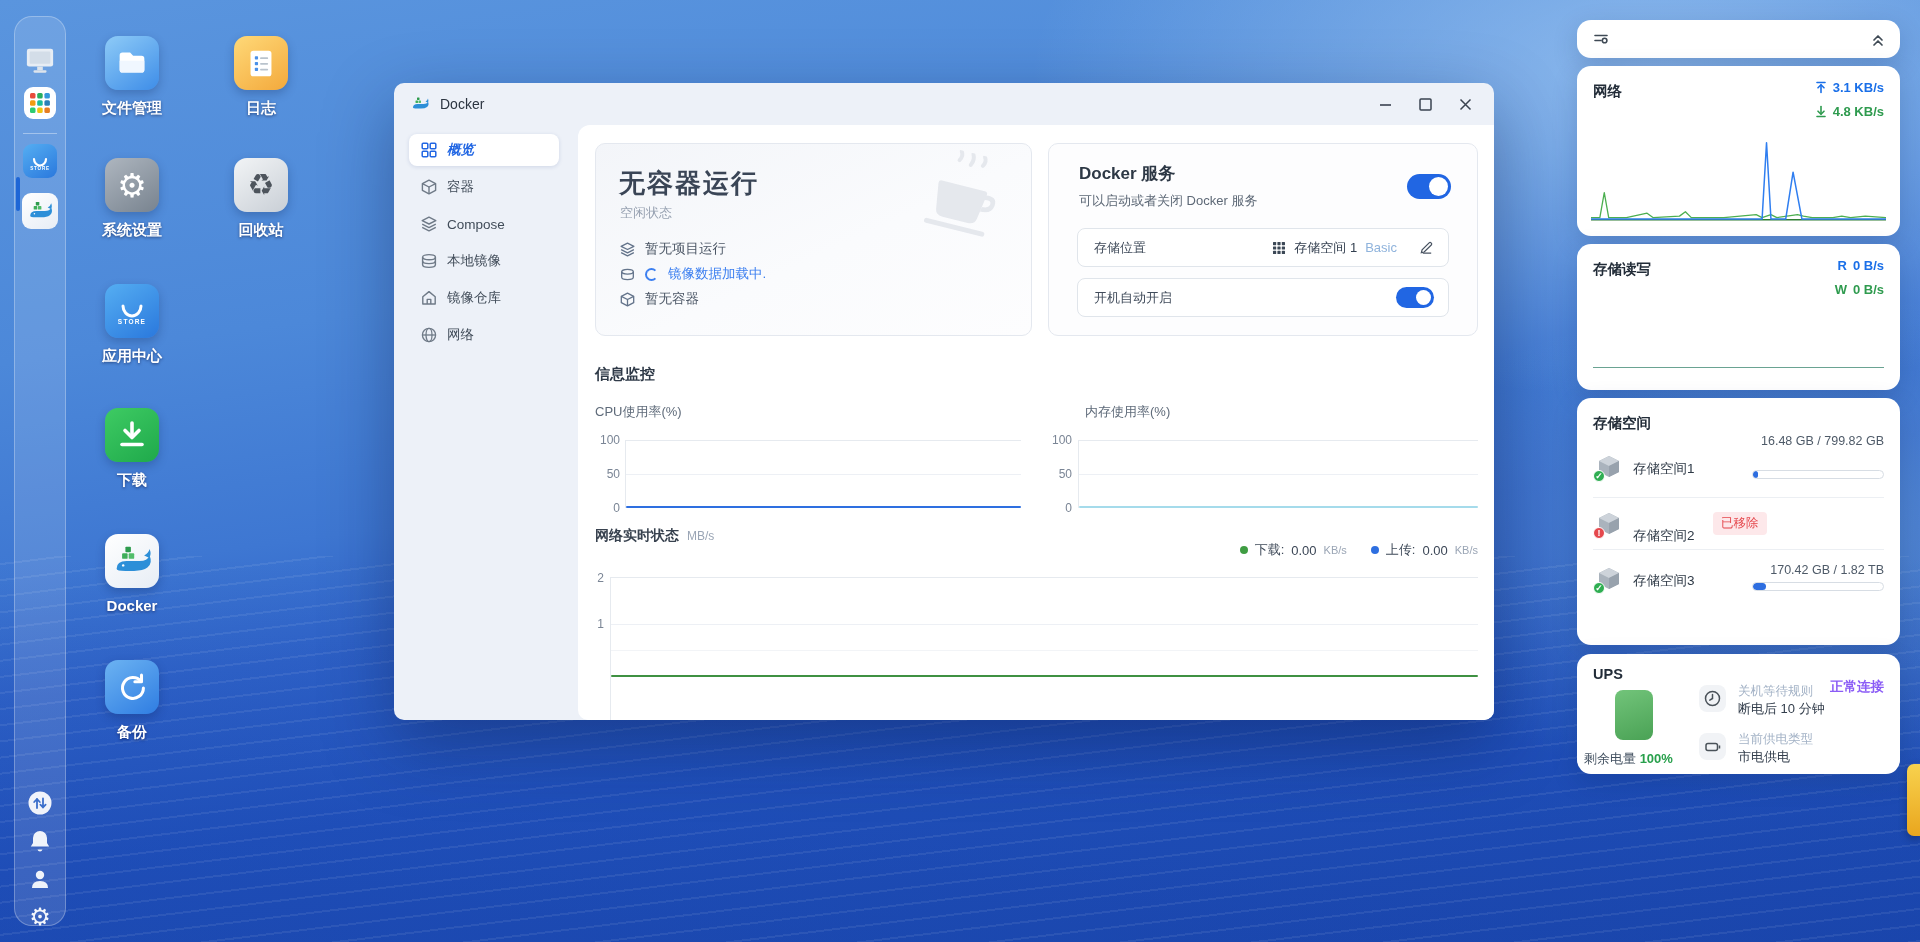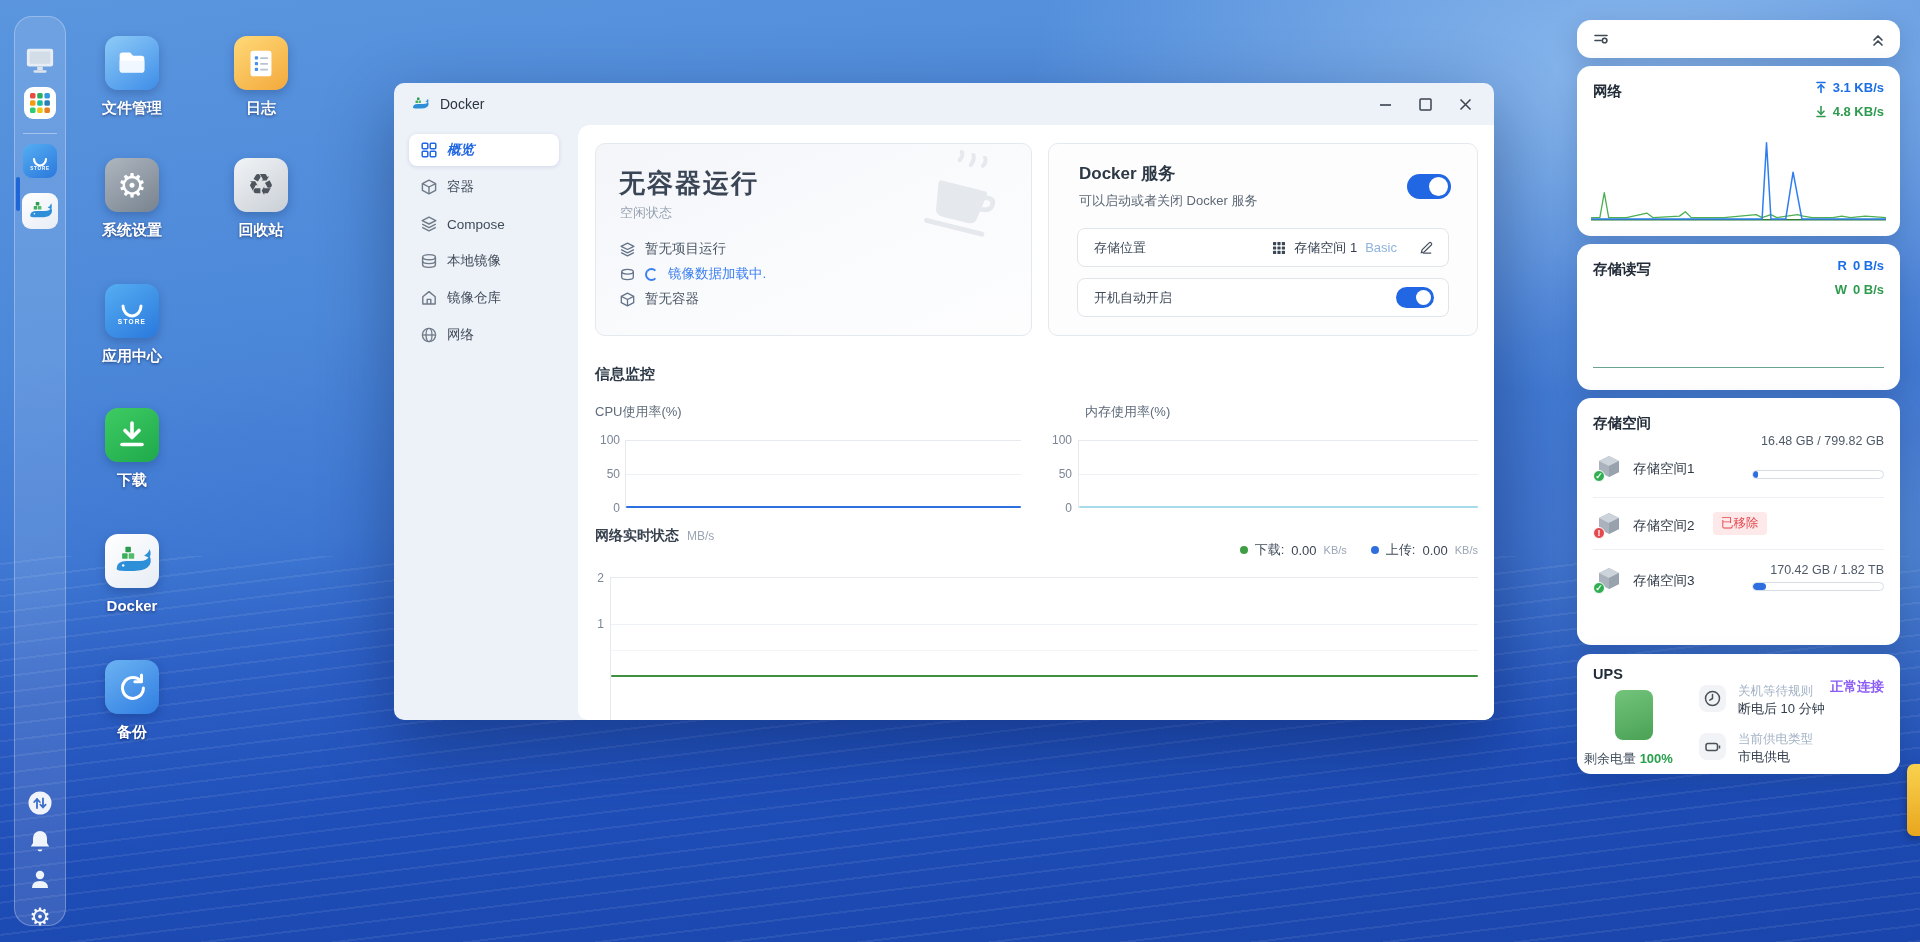--- a/index.html
+++ b/index.html
@@ -541,21 +541,21 @@
     </div>
     <div class="wdivider" style="top:99px"></div>
 
     <div>
       <svg style="position:absolute;left:19px;top:113px" width="26" height="26" viewBox="0 0 26 26">
         <path d="M13 2 L23 7 V18 L13 23 L3 18 V7 Z" fill="#aab3bd"></path>
           <path d="M3 7 L13 12 L23 7 L13 2 Z" fill="#cdd3da"></path>
           <path d="M13 12 V23 L23 18 V7 Z" fill="#98a2ad"></path>
       </svg>
       <div class="cube-badge" style="left:16px;top:129px;background:#e5484d">!</div>
-      <div class="strow-name" style="left:56px;top:119px">存储空间2</div>
+      <div class="strow-name" style="left:56px;top:129px">存储空间2</div>
       <div class="removed-badge" style="left:136px;top:114px">已移除</div>
     </div>
     <div class="wdivider" style="top:151px"></div>
 
     <div>
       <svg style="position:absolute;left:19px;top:168px" width="26" height="26" viewBox="0 0 26 26">
         <path d="M13 2 L23 7 V18 L13 23 L3 18 V7 Z" fill="#aab3bd"></path>
           <path d="M3 7 L13 12 L23 7 L13 2 Z" fill="#cdd3da"></path>
           <path d="M13 12 V23 L23 18 V7 Z" fill="#98a2ad"></path>
       </svg>

